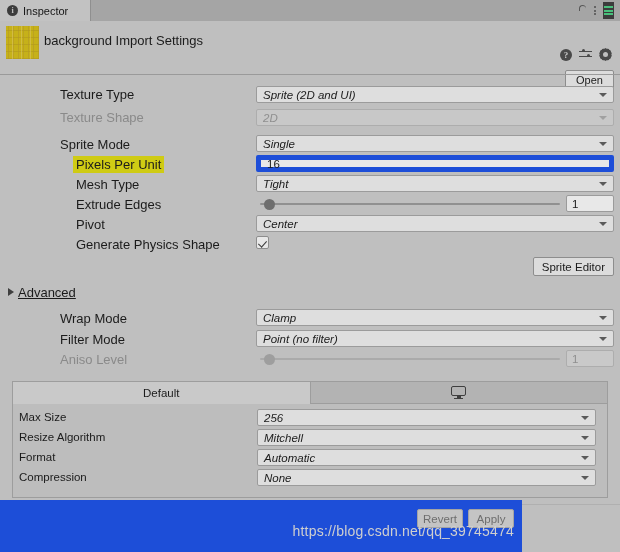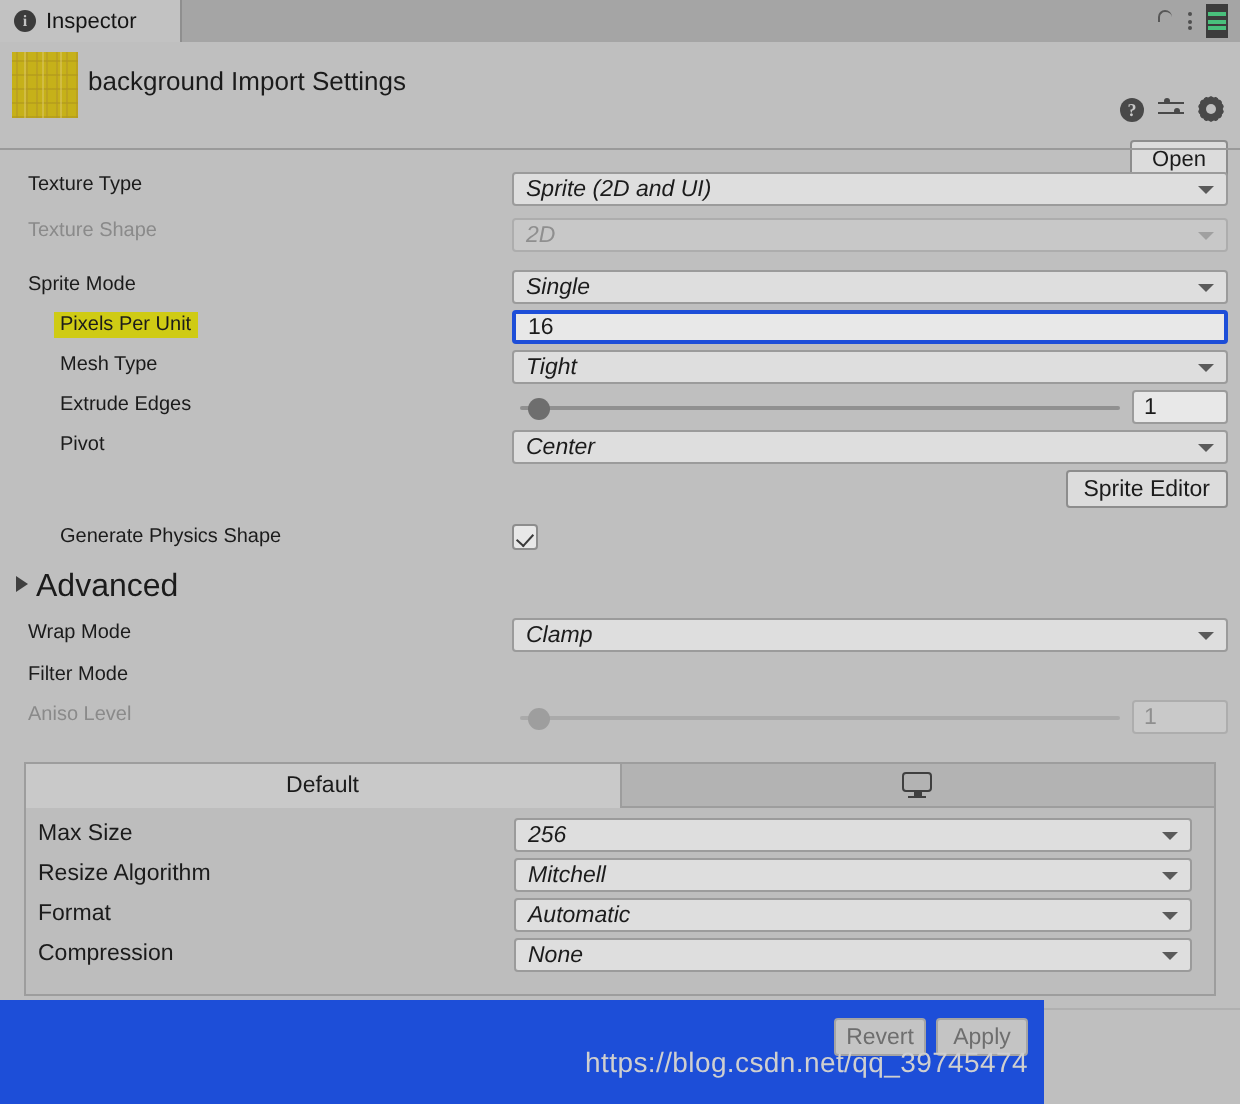--- a/index.html
+++ b/index.html
@@ -102,21 +102,21 @@
     font-size: 11px; color: #1b1b1b; cursor: pointer;
     display: flex; align-items: center; justify-content: center;
   }
 
   .hsep { position: absolute; left: 0; width: 620px; height: 1px; background: #9a9a9a; }
 
   
   .body { position: absolute; left: 0; top: 84px; width: 620px; }
   .row { position: relative; height: 20px; width: 620px; }
   .row .lbl {
-    position: absolute; top: 3px; font-size: 10px; color: #1b1b1b; white-space: nowrap;
+    position: absolute; top: 3px; font-size: 13px; color: #1b1b1b; white-space: nowrap; margin-left: 46px;
   }
   .lbl.l0 { left: 14px; }
   .lbl.l1 { left: 30px; }
   .lbl.dim { color: #8a8a8a; }
   .lbl.hl { background: #cfcb14; padding: 1px 3px; top: 2px; left: 27px; }
 
   .ctl { position: absolute; left: 256px; top: 0px; width: 358px; height: 17px; }
 
   .dd {
     width: 100%; height: 17px; background: #dedede; border: 1px solid #9b9b9b;
@@ -126,21 +126,21 @@
   }
   .dd.disabled { background: #c8c8c8; color: #8f8f8f; border-color: #adadad; }
   .dd .caret {
     position: absolute; right: 6px; top: 50%; margin-top: -2px;
     width: 0; height: 0; border-left: 4px solid transparent;
     border-right: 4px solid transparent; border-top: 4.5px solid #5a5a5a;
   }
   .dd.disabled .caret { border-top-color: #a0a0a0; }
 
   .txt {
-    width: 100%; height: 17px; background: #e8e8e8; border: 2px solid #1d4ed8;
+    width: 100%; height: 17px; background: #e8e8e8; border: 5px solid #1d4ed8;
     border-radius: 2px; font-size: 11.5px; color: #1b1b1b;
     display: flex; align-items: center; padding-left: 6px; cursor: text;
   }
 
   .chk {
     width: 13px; height: 13px; background: #e8e8e8; border: 1px solid #8d8d8d;
     border-radius: 2px; position: relative; cursor: pointer; margin-top: 1px;
   }
   .chk::after {
     content: ""; position: absolute; left: 3px; top: 2px;
@@ -173,21 +173,21 @@
     font-size: 11.5px; color: #1b1b1b; height: 19px; cursor: pointer;
     display: flex; align-items: center; justify-content: center; padding: 0 8px;
   }
 
   .foldout { position: relative; height: 22px; }
   .foldout .arrow {
     position: absolute; left: 8px; top: 6px; width: 0; height: 0;
     border-top: 4.5px solid transparent; border-bottom: 4.5px solid transparent;
     border-left: 6px solid #3f3f3f; cursor: pointer;
   }
-  .foldout .ftxt { position: absolute; left: 18px; top: 3px; font-size: 16px; color: #1b1b1b; }
+  .foldout .ftxt { position: absolute; left: 18px; top: 3px; font-size: 13px; color: #1b1b1b; text-decoration: underline; }
 
   
   .platbox {
     position: absolute; left: 12px; top: 381px; width: 596px; height: 117px;
     border: 1px solid #9d9d9d; background: #bdbdbd;
   }
   .tabs2 { display: flex; height: 22px; width: 100%; justify-content: space-between; }
   .t2 {
     flex: 1; display: flex; align-items: center; justify-content: center;
     font-size: 11.5px; color: #1b1b1b; cursor: pointer;
@@ -329,48 +329,54 @@
     <div class="row">
       <span class="lbl l1">Pivot</span>
       <div class="ctl" style="top:1px">
         <div class="dd">
             <span>Center</span>
             <span class="caret"></span>
           </div>
       </div>
     </div>
 
+    <div class="row" style="height:22px">
+      <span class="lbl l1">Generate Physics Shape</span>
+      <div class="ctl" style="top:1px">
+        <div class="chk"></div>
+      </div>
+    </div>
+
     <div class="row" style="height:26px">
       <div class="btn-grey" style="position:absolute; right:6px; top:1px;">Sprite Editor</div>
-    </div>
-
-    <div class="row" style="height:22px">
-      <span class="lbl l1">Generate Physics Shape</span>
-      <div class="ctl" style="top:1px">
-        <div class="chk"></div>
-      </div>
     </div>
 
     <div class="foldout">
       <span class="arrow"></span>
       <span class="ftxt">Advanced</span>
     </div>
 
     <div class="row" style="height:21px; margin-top:4px">
       <span class="lbl l0">Wrap Mode</span>
       <div class="ctl" style="top:1px">
         <div class="dd">
             <span>Clamp</span>
             <span class="caret"></span>
           </div>
       </div>
     </div>
 
     <div class="row">
       <span class="lbl l0">Filter Mode</span>
+      <div class="ctl" style="top:1px">
+        <div class="dd">
+            <span>Point (no filter)</span>
+            <span class="caret"></span>
+          </div>
+      </div>
     </div>
 
     <div class="row">
       <span class="lbl l0 dim">Aniso Level</span>
       <div class="slidewrap" style="top:1px">
         <div class="track dim"></div>
         <div class="knob dim"></div>
         <div class="numbox dim">
             <span>1</span>
           </div>

